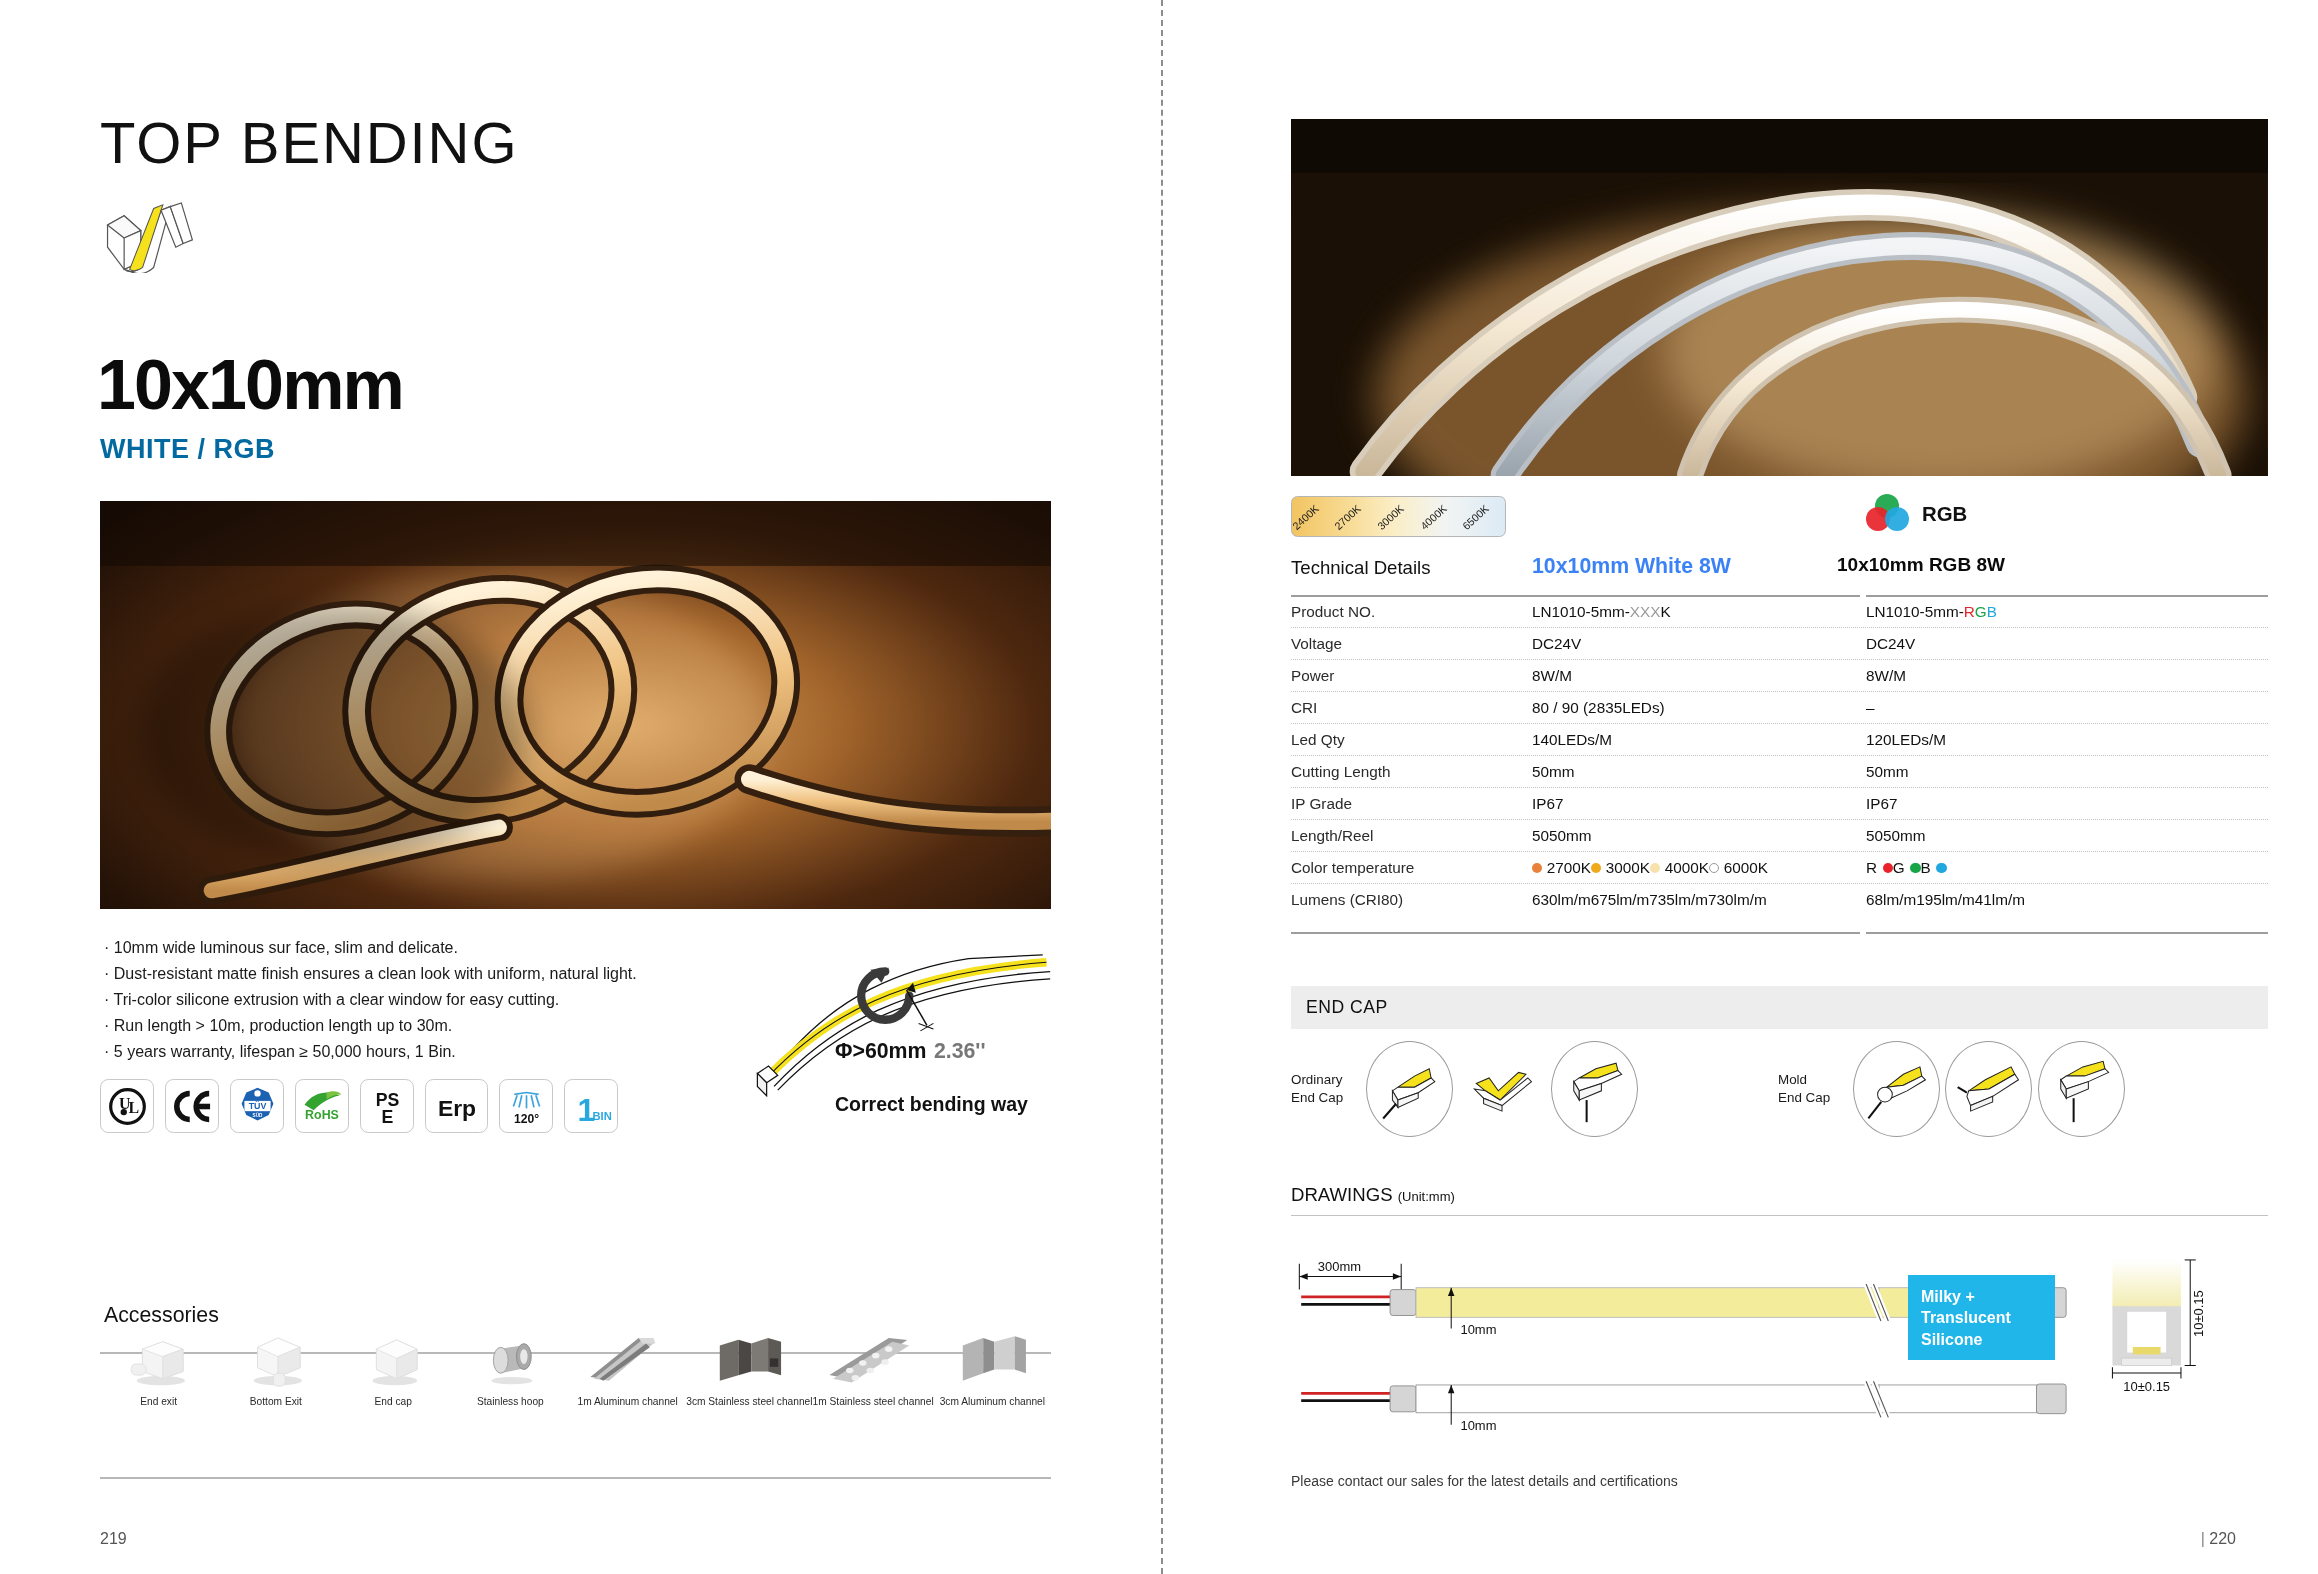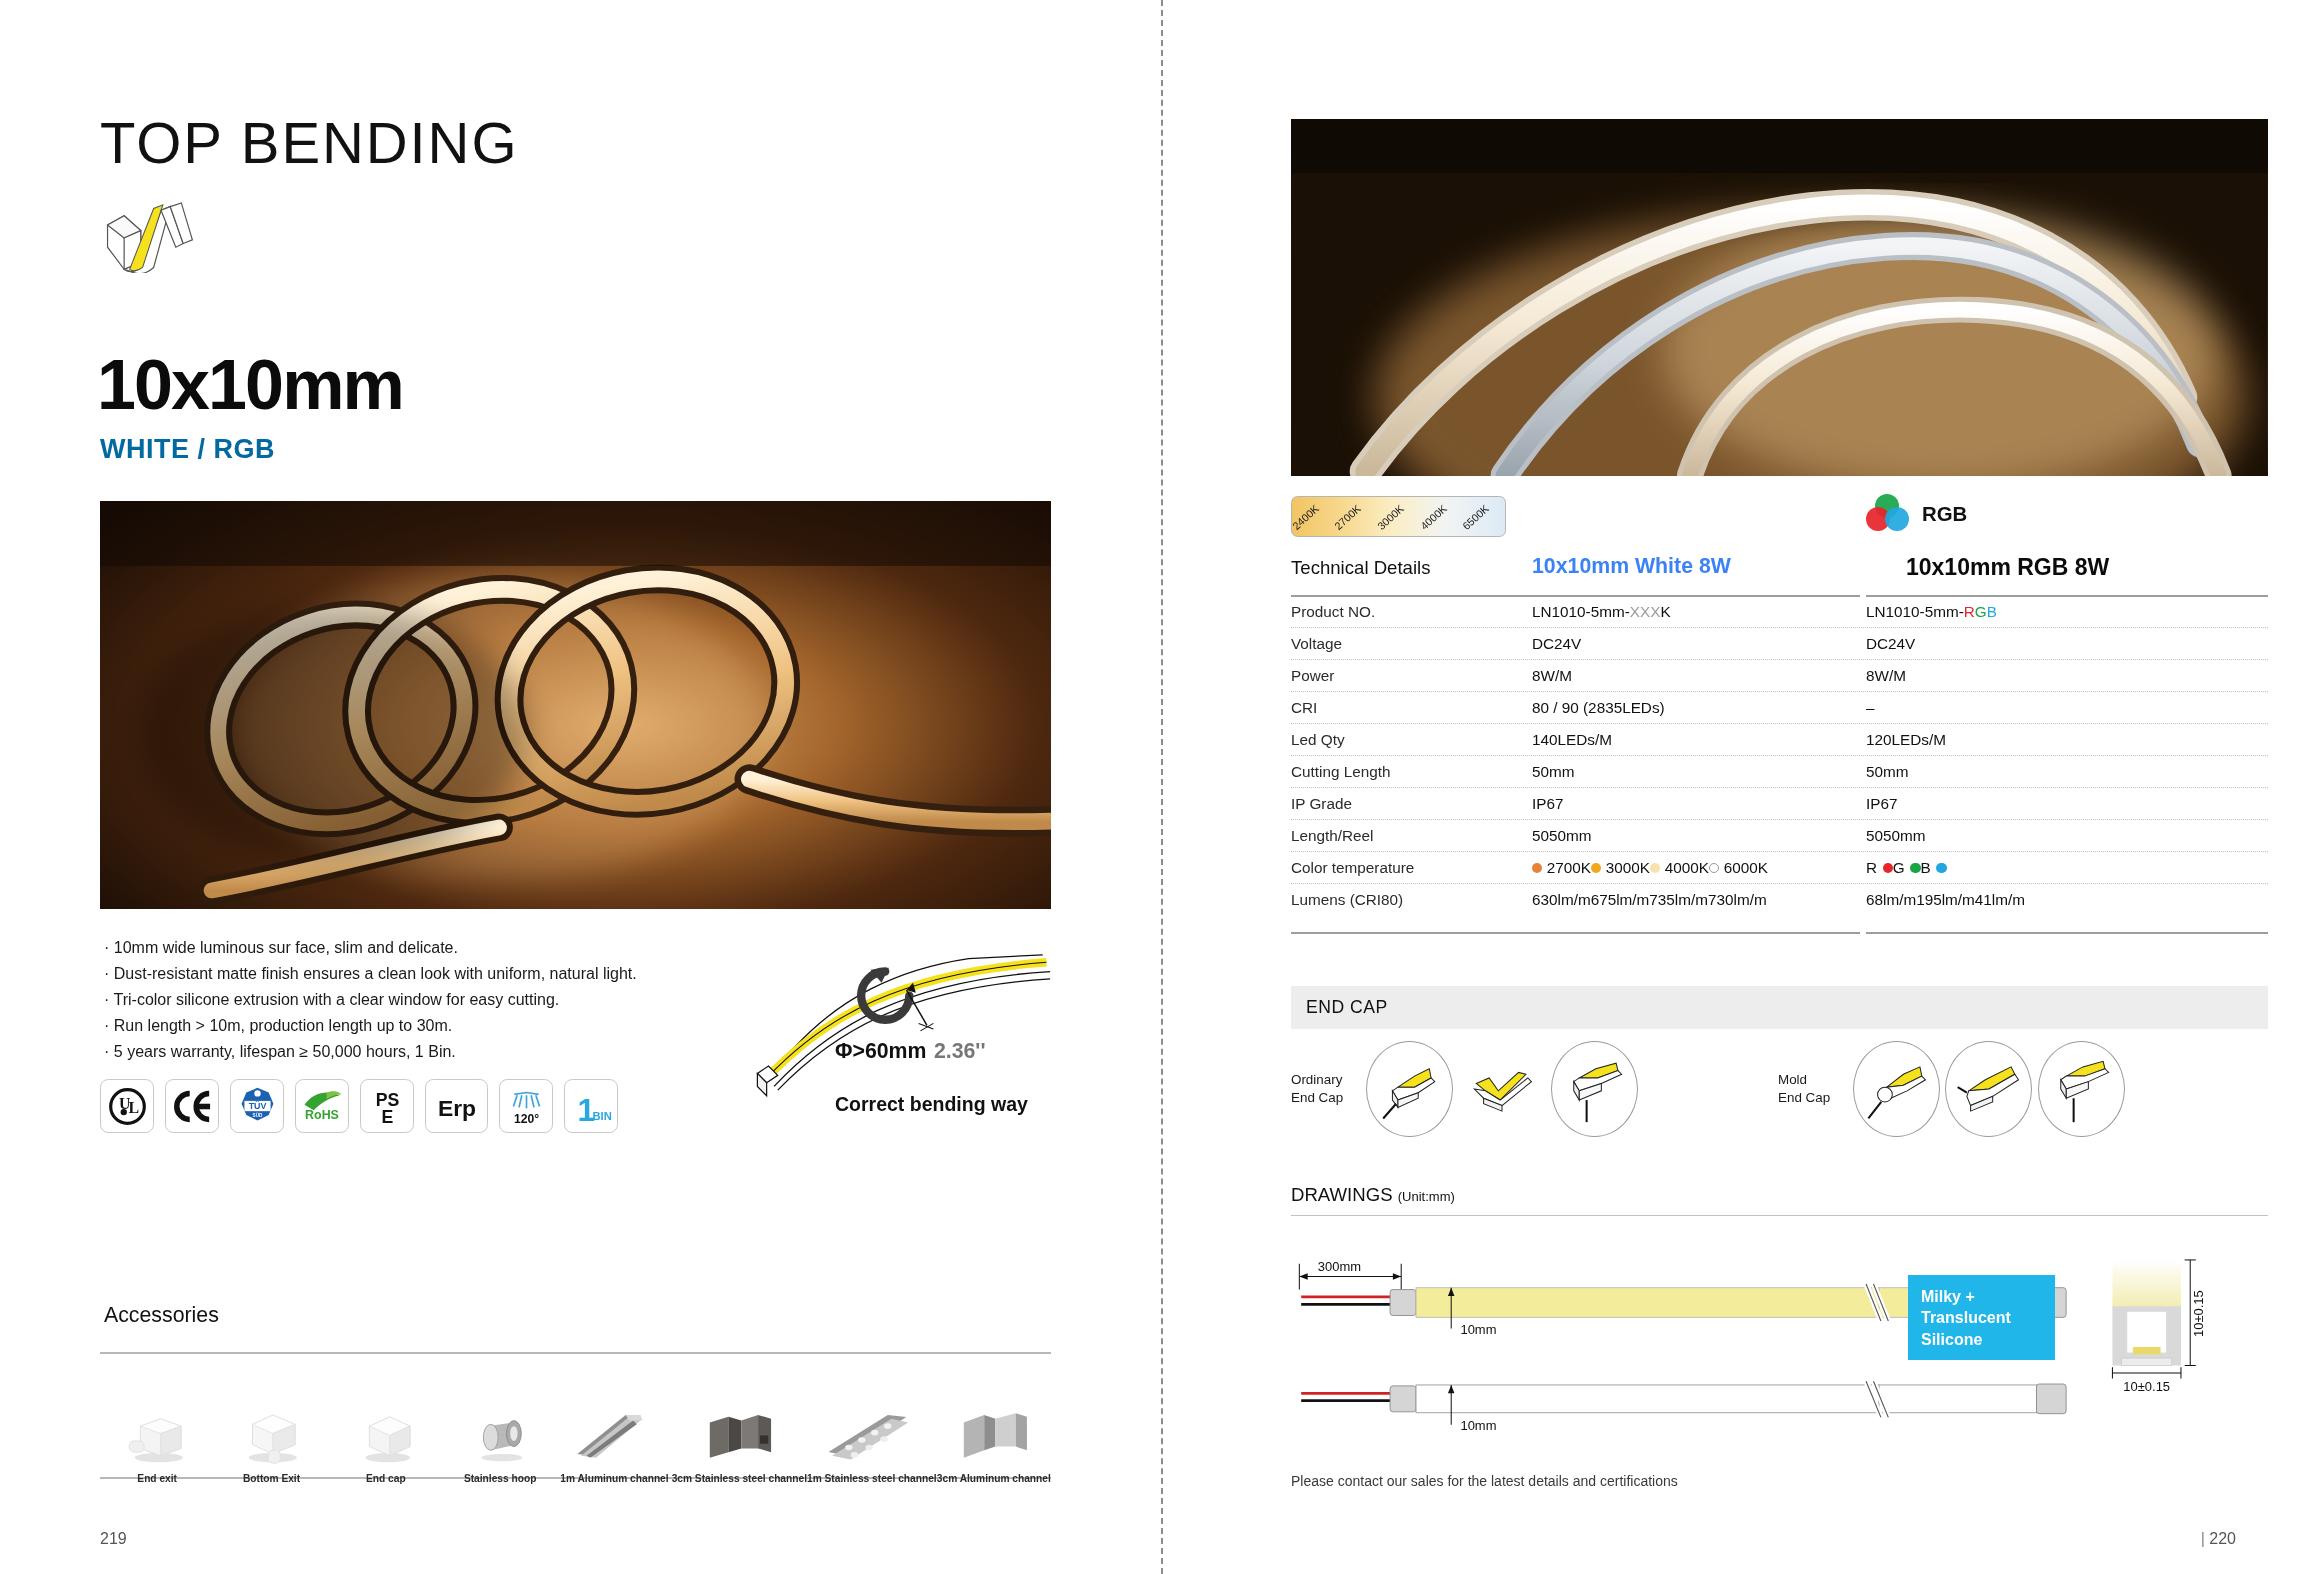--- a/index.html
+++ b/index.html
@@ -70,23 +70,22 @@
     position: absolute; left: 835px; top: 1039px; font-size: 21.3px; font-weight: 600; color: #111;
     white-space: nowrap;
   }
   .bend-phi .inch { color: #777; margin-left: 7.4px; }
 
   
   .acc-title { position: absolute; left: 104px; top: 1303px; font-size: 21.3px; color: #111; }
   .acc-rule-top { position: absolute; left: 100px; top: 1352px; width: 951px; height: 1.9px; background: #b8b8b8; }
   .acc-rule-bot { position: absolute; left: 100px; top: 1477px; width: 951px; height: 1.9px; background: #b8b8b8; }
   .acc-row {
-    position: absolute; left: 100px; top: 1369px; width: 951px; height: 119px;
+    position: absolute; left: 100px; top: 1292px; width: 951px; height: 119px;
     display: flex;
-    font-weight: bold;
   }
   .acc-item {
     flex: 1; display: flex; flex-direction: column; align-items: center; justify-content: flex-end;
     padding-bottom: 3.7px;
   }
   .acc-art { height: 72px; width: 100%; display: flex; align-items: center; justify-content: center; }
   .acc-label { font-size: 10.2px; color: #2a2a2a; margin-top: 2.8px; white-space: nowrap; }
 
   .pgnum-left { position: absolute; left: 100px; top: 1530px; font-size: 16px; color: #555; }
 
@@ -112,21 +111,21 @@
   }
 
   
   .rgb-chip { position: absolute; left: 705px; top: 494px; display: flex; align-items: center; gap: 13px; }
   .rgb-balls { position: relative; width: 43px; height: 41px; }
   .rgb-balls i { position: absolute; width: 24px; height: 24px; border-radius: 50%; opacity: .92; }
   .rgb-label { font-size: 20.4px; font-weight: 800; color: #111; }
 
   .col-head-l { position: absolute; left: 130px; top: 557px; font-size: 18.6px; color: #111; }
   .col-head-lv { position: absolute; left: 371px; top: 554px; font-size: 21.3px; font-weight: 800; color: #3b82f6; }
-  .col-head-rv { position: absolute; left: 745px; top: 554px; font-size: 23px; font-weight: 800; color: #0b0b0b; }
+  .col-head-rv { position: absolute; left: 676px; top: 554px; font-size: 19px; font-weight: 800; color: #0b0b0b; }
 
   .tbl-rule { position: absolute; height: 1.9px; background: #9d9d9d; }
   .spec-wrap { position: absolute; left: 130px; top: 596px; width: 977px; }
   .spec-row { position: relative; display: flex; height: 32px; align-items: center;
               border-bottom: 1.4px dotted #c2c2c2; }
   .spec-row:last-child { border-bottom: none; }
   .c-label { width: 241px; font-size: 15.3px; color: #2b2b2b; }
   .c-white { width: 334px; font-size: 15.3px; color: #111; }
   .c-rgb   { width: 390px; font-size: 15.3px; color: #111; }
   .w3 { width: 111px; }

